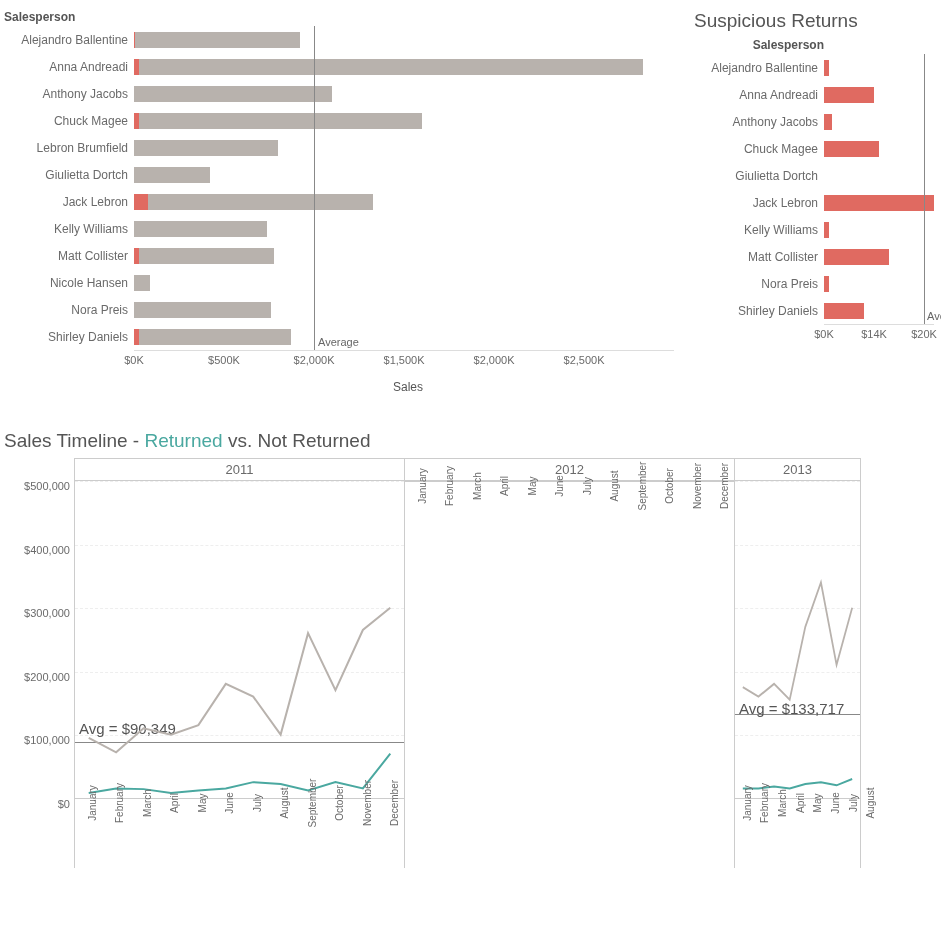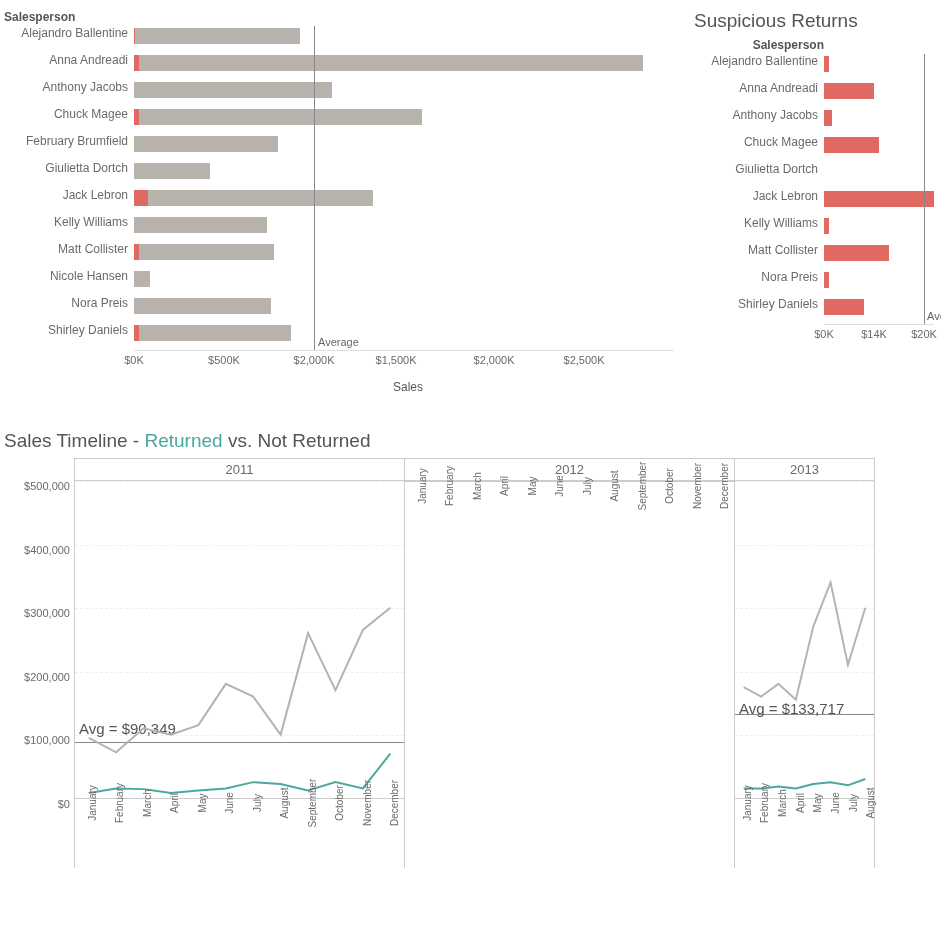--- a/index.html
+++ b/index.html
@@ -37,20 +37,21 @@
     position: relative;
   }
   .bar-header {
     font-size: 12px;
     font-weight: 600;
     color: #555;
     margin-bottom: 2px;
   }
   .bar-row {
     display: flex;
+    align-items: center;
     height: 27px;
   }
   .bar-label {
     font-size: 12px;
     text-align: right;
     padding-right: 6px;
     color: #6a6a6a;
     flex: 0 0 auto;
   }
   .bar-track {
@@ -212,21 +213,21 @@
       </div>
     </div>
           <div class="bar-row">
       <div class="bar-label" style="width:130px">Chuck Magee</div>
       <div class="bar-track" style="width:540px">
         <div class="bar-fill grey" style="width:288px"></div>
         <div class="bar-fill red" style="width:4.5px"></div>
       </div>
     </div>
           <div class="bar-row">
-      <div class="bar-label" style="width:130px">February Brumfield</div>
+      <div class="bar-label" style="width:130px">Lebron Brumfield</div>
       <div class="bar-track" style="width:540px">
         <div class="bar-fill grey" style="width:144px"></div>
 
       </div>
     </div>
           <div class="bar-row">
       <div class="bar-label" style="width:130px">Giulietta Dortch</div>
       <div class="bar-track" style="width:540px">
         <div class="bar-fill grey" style="width:75.60000000000001px"></div>
 
@@ -273,21 +274,21 @@
         <div class="bar-fill grey" style="width:156.6px"></div>
         <div class="bar-fill red" style="width:4.5px"></div>
       </div>
     </div>
           <div class="bar-row" style="height:28px;">
      <div class="bar-label" style="width:130px"></div>
      <div class="x-axis" style="width:540px">
               <span class="x-tick" style="left:0px">$0K</span>
               <span class="x-tick" style="left:90px">$500K</span>
               <span class="x-tick" style="left:180px">$2,000K</span>
-              <span class="x-tick" style="left:262px">$1,500K</span>
+              <span class="x-tick" style="left:270px">$1,500K</span>
               <span class="x-tick" style="left:360px">$2,000K</span>
               <span class="x-tick" style="left:450px">$2,500K</span>
             </div>
           </div>
           <div class="avg-line" style="left: 310px;"></div>
           <div class="avg-label" style="left: 314px;">Average</div>
         </div>
       <div class="axis-title" style="margin-left:130px;margin-top:2px;">Sales</div>
     </div>
   </div>
@@ -430,21 +431,21 @@
             <span class="month-tick" style="left:126.75px">May</span>
             <span class="month-tick" style="left:154.25px">June</span>
             <span class="month-tick" style="left:181.75px">July</span>
             <span class="month-tick" style="left:209.25px">August</span>
             <span class="month-tick" style="left:236.75px">September</span>
             <span class="month-tick" style="left:264.25px">October</span>
             <span class="month-tick" style="left:291.75px">November</span>
             <span class="month-tick" style="left:319.25px">December</span>
           </div>
         </div>
-        <div class="year-panel" style="width: 141px;">
+        <div class="year-panel" style="width: 127px;">
           <div class="year-header">2013</div>
           <div class="year-plot" style="height:318px">
             <div class="grid-line" style="top:254.4px"></div>
             <div class="grid-line" style="top:190.8px"></div>
             <div class="grid-line" style="top:127.20000000000002px"></div>
             <div class="grid-line" style="top:63.599999999999994px"></div>
             <div class="grid-line" style="top:0px"></div>
             <div class="year-avg-line" style="top:232.955988px"></div>
             <div class="year-avg-label" style="top:218.955988px">Avg = $133,717</div>
             <svg class="line-svg" viewBox="0 0 141 318" preserveAspectRatio="none">

